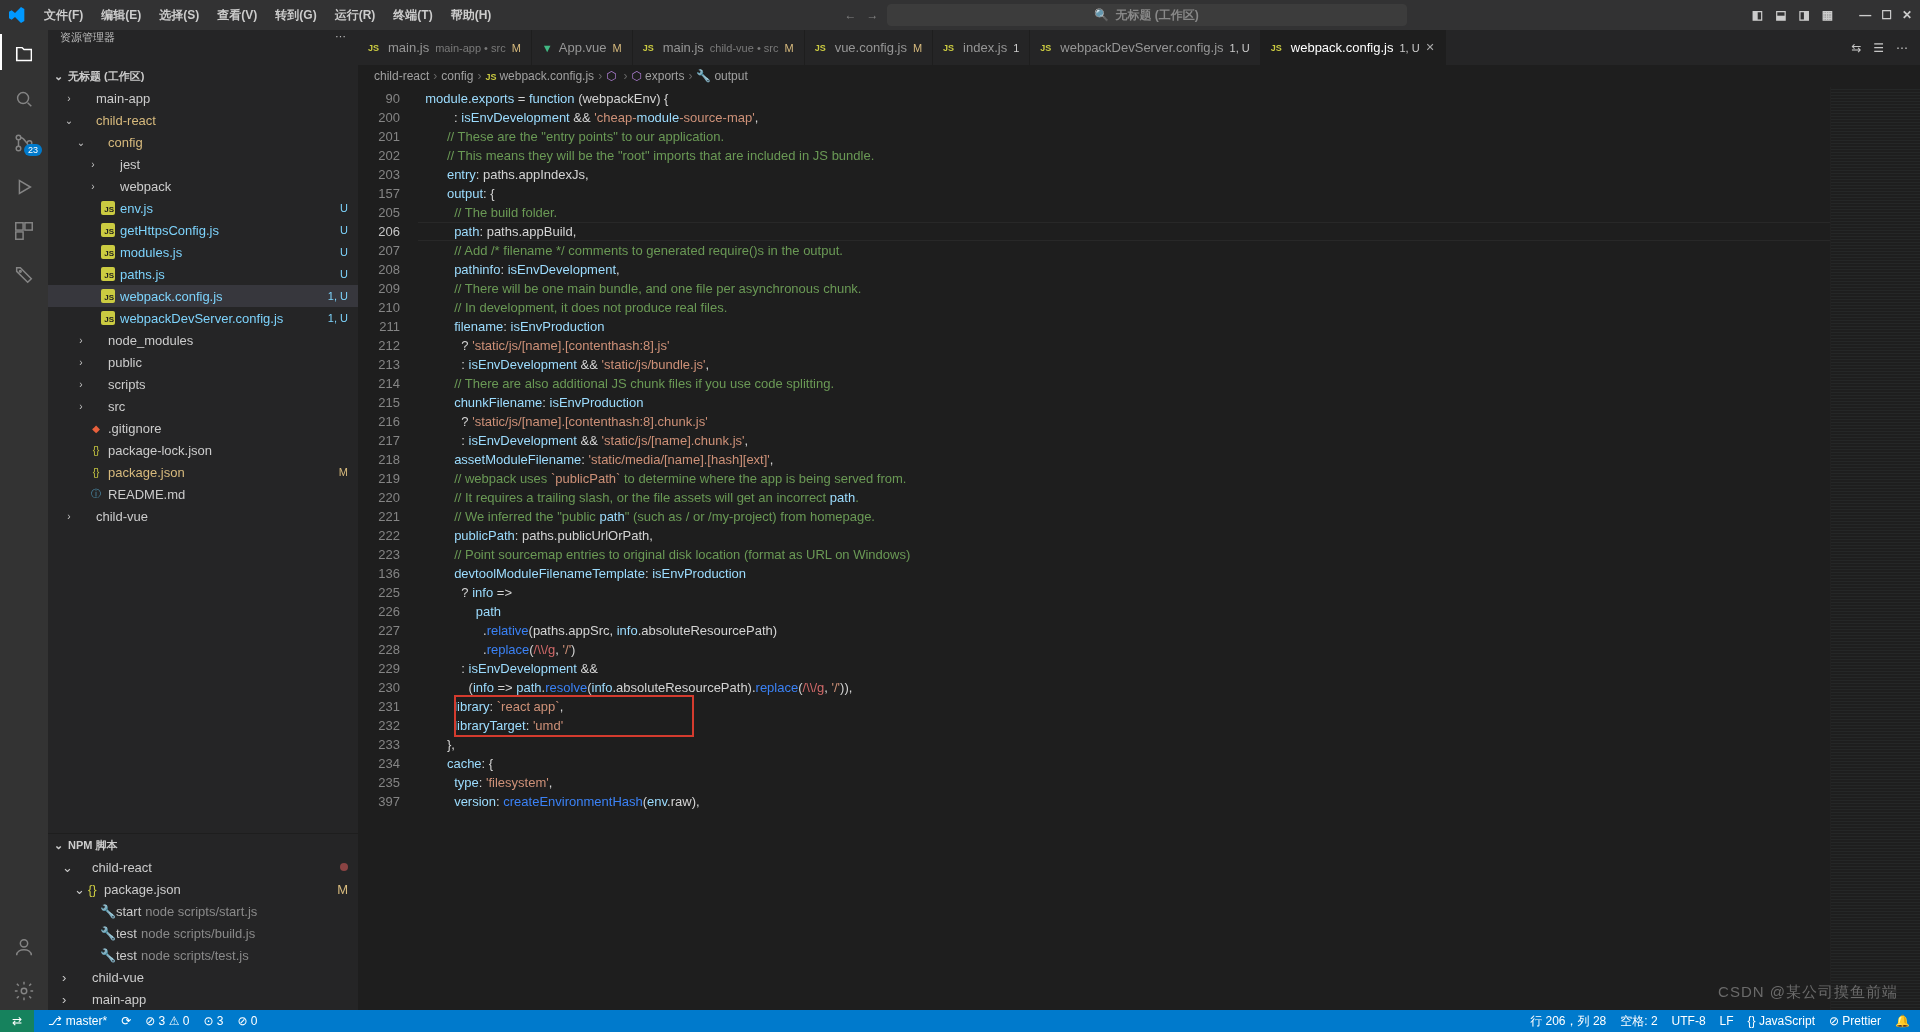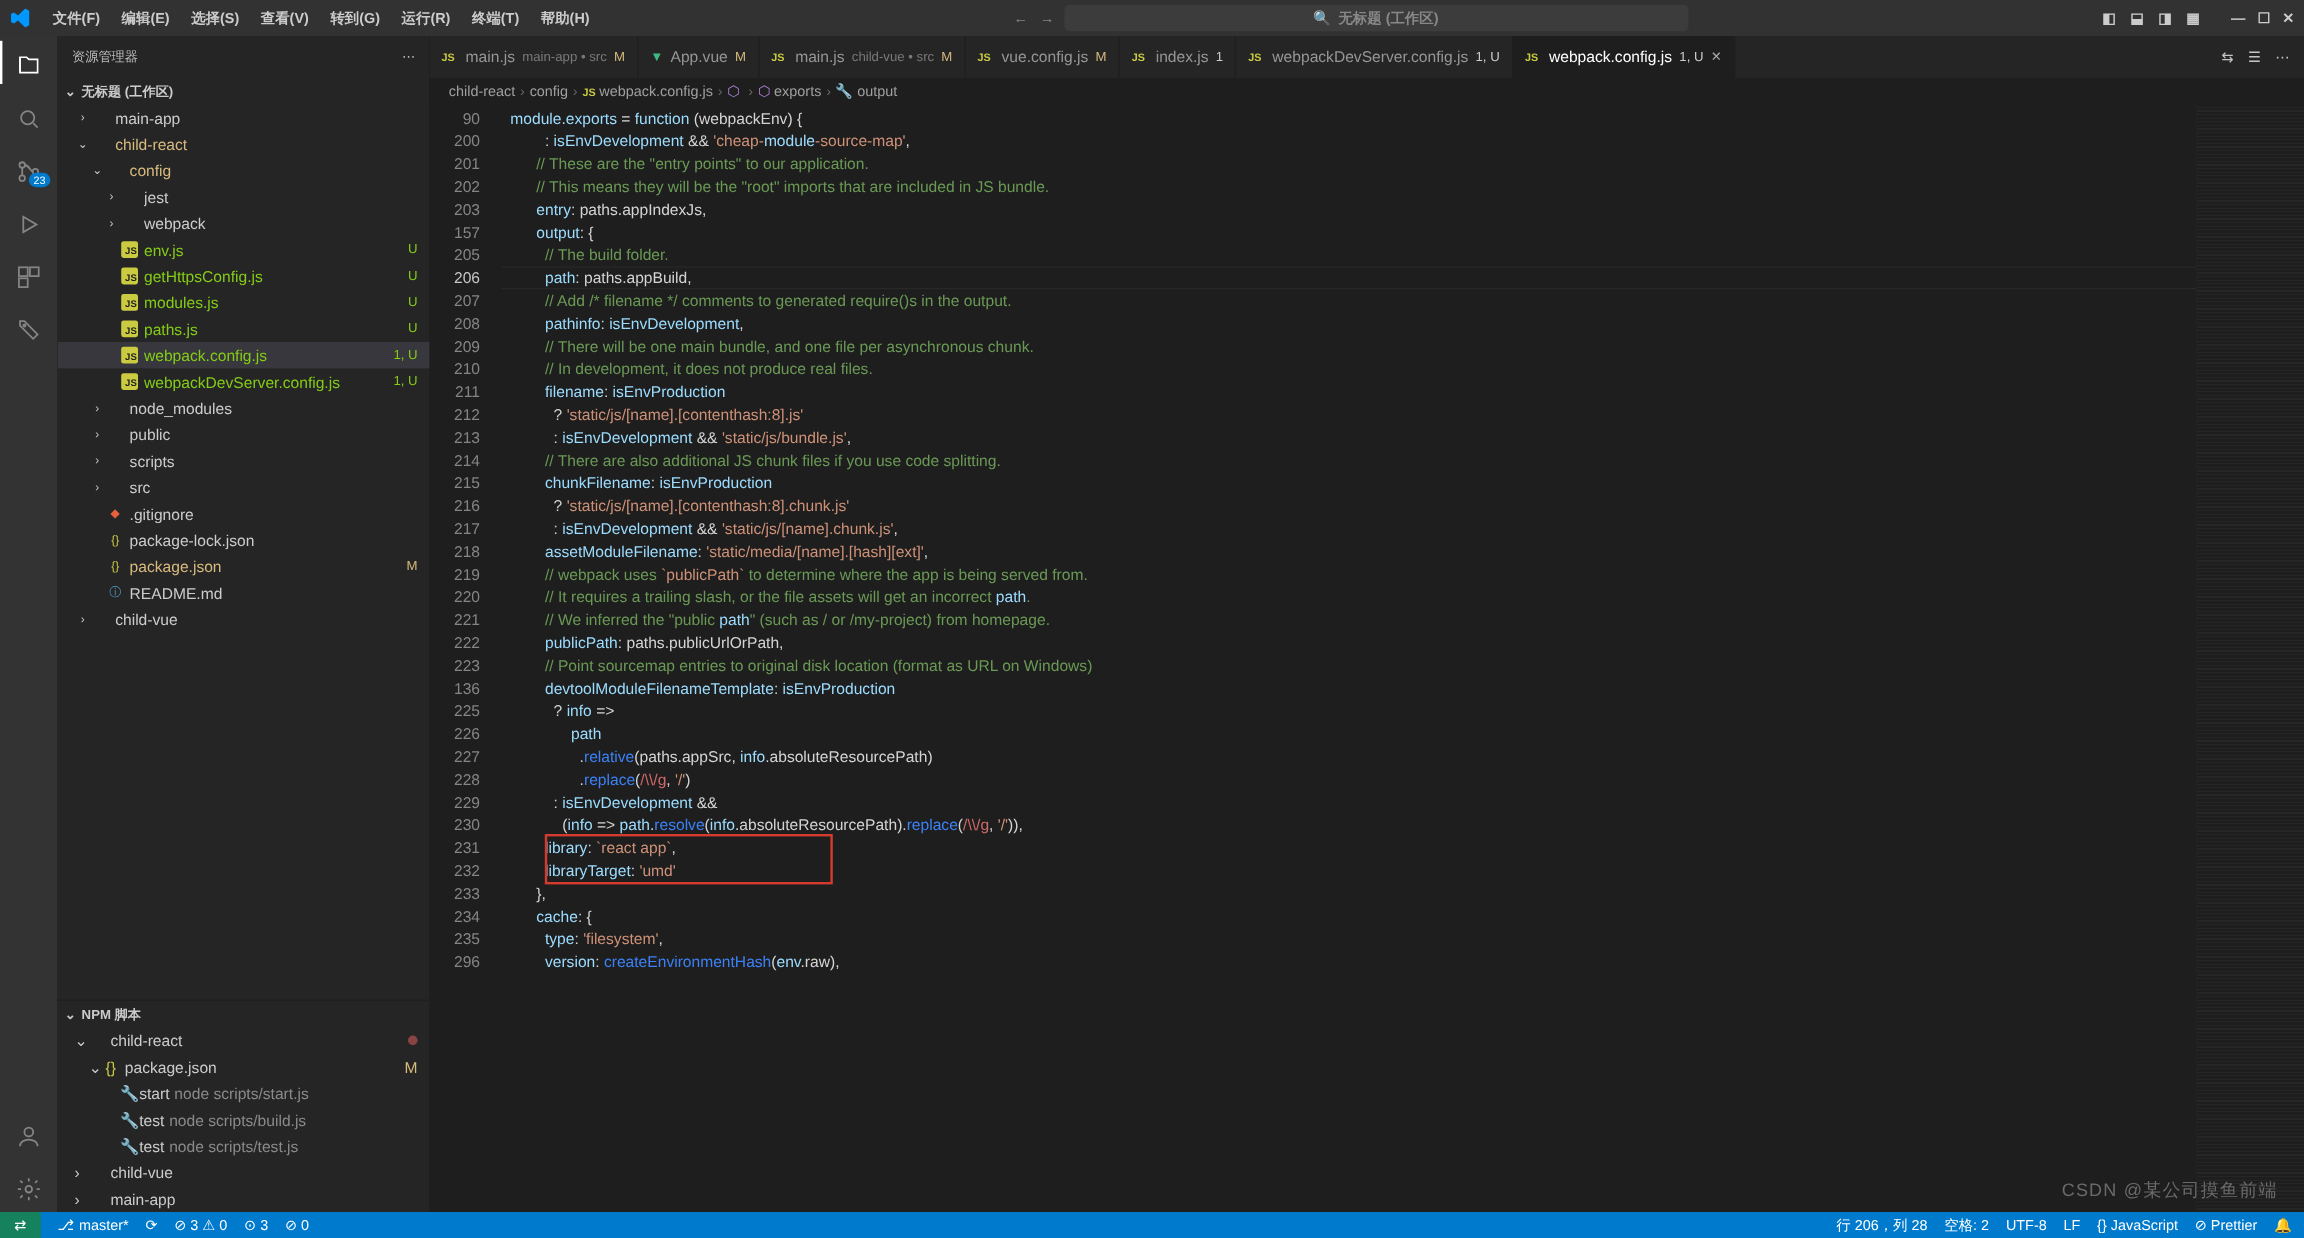--- a/index.html
+++ b/index.html
@@ -14,31 +14,31 @@
 .titlebar .right { display:flex; gap:12px; align-items:center; color:#cccccc; }
 .titlebar .right .wincontrols { display:flex; gap:10px; margin-left:14px; }
 .main { flex:1; display:flex; min-height:0; }
 .activitybar { width:48px; background:#333333; display:flex; flex-direction:column; align-items:center; padding-top:8px; gap:16px; }
 .activitybar .aicon { width:28px; height:28px; display:flex; align-items:flex-end; justify-content:center; color:#858585; position:relative; }
 .activitybar .aicon.active { color:#fff; }
 .activitybar .aicon.active::before { content:""; position:absolute; left:-10px; top:-4px; bottom:-4px; width:2px; background:#fff; }
 .activitybar .aicon .badge { position:absolute; bottom:-2px; right:-4px; background:#007acc; color:#fff; font-size:9px; border-radius:7px; padding:1px 4px; }
 .activitybar .spacer { flex:1; }
 .sidebar { width:310px; background:#252526; display:flex; flex-direction:column; min-height:0; }
-.sidebar .title { height:35px; display:flex; align-items:center; justify-content:space-between; padding:0 12px; color:#bbbbbb; font-size:11px;gap:12px; }
+.sidebar .title { height:35px; display:flex; justify-content:space-between; padding:0 12px; color:#bbbbbb; font-size:11px;gap:12px; }
 .sidebar .section-head { height:22px; display:flex; align-items:center; padding-left:6px; font-size:11px; font-weight:600; color:#ccc; }
 .sidebar .section-head .chev { width:14px; display:inline-block; }
 .tree { flex:1; overflow:auto; font-size:13px; }
 .tree .row { height:22px; display:flex; align-items:center; padding-right:10px; color:#cccccc; position:relative; }
 .tree .row .chev { width:14px; text-align:center; color:#c5c5c5; font-size:10px; }
 .tree .row .ico { width:16px; height:16px; margin-right:4px; display:flex; align-items:center; justify-content:center; font-size:10px;}
 .tree .row .label { flex:1; white-space:nowrap; overflow:hidden; text-overflow:ellipsis; }
 .tree .row .status { color:#aaa; font-size:11px; margin-left:6px; }
 .tree .row.modified .label, .tree .row.modified .status { color:#d7ba7d; }
-.tree .row.untracked .label, .tree .row.untracked .status { color:#84cc16; }
+.tree .row.untracked .label, .tree .row.untracked .status { color:#7dd3fc; }
 .tree .row.active { background:#37373d; }
 .tree .row.folder .label { color:#cccccc; }
 .npm { border-top:1px solid #1e1e1e; }
 .npm .row { height:22px; display:flex; align-items:center; font-size:13px; padding-right:10px;}
 .npm .row .sub { color:#8a8a8a; margin-left:4px;text-align:center; }
 .npm .dot { width:8px; height:8px; border-radius:50%; background:#8a4343; margin-left:auto; }
 .editor { flex:1; display:flex; flex-direction:column; min-width:0; background:#1e1e1e; }
 .tabs { height:35px; background:#252526; display:flex; align-items:stretch; overflow:hidden; }
 .tab { display:flex; align-items:center; padding:0 10px; gap:6px; border-right:1px solid #1e1e1e; font-size:13px; color:#969696; white-space:nowrap; }
 .tab.active { background:#1e1e1e; color:#ffffff; }
@@ -447,21 +447,21 @@
           <div>226</div>
           <div>227</div>
           <div>228</div>
           <div>229</div>
           <div>230</div>
           <div>231</div>
           <div>232</div>
           <div>233</div>
           <div>234</div>
           <div>235</div>
-          <div>296</div>
+          <div>397</div>
         </div>
       <div class="codetext" id="code"><div class="line">  <span class="id">module</span>.<span class="id">exports</span> = <span class="id">function</span> (webpackEnv) {</div><div class="line">          : <span class="id">isEnvDevelopment</span> <span class="p">&amp;&amp;</span> <span class="s">'cheap-<span class="id">module</span>-source-map'</span>,</div><div class="line">        <span class="c">// These are the "entry points" to our application.</span></div><div class="line">        <span class="c">// This means they will be the "root" imports that are included in JS bundle.</span></div><div class="line">        <span class="prop">entry</span>: paths.appIndexJs,</div><div class="line">        <span class="prop">output</span>: {</div><div class="line">          <span class="c">// The build folder.</span></div><div class="line">          <span class="id">path</span>: paths.appBuild,</div><div class="line">          <span class="c">// Add /* filename */ comments to generated require()s in the output.</span></div><div class="line">          <span class="prop">pathinfo</span>: <span class="id">isEnvDevelopment</span>,</div><div class="line">          <span class="c">// There will be one main bundle, and one file per asynchronous chunk.</span></div><div class="line">          <span class="c">// In development, it does not produce real files.</span></div><div class="line">          <span class="prop">filename</span>: <span class="id">isEnvProduction</span></div><div class="line">            <span class="p">?</span> <span class="s">'static/js/[name].[contenthash:8].js'</span></div><div class="line">            : <span class="id">isEnvDevelopment</span> <span class="p">&amp;&amp;</span> <span class="s">'static/js/bundle.js'</span>,</div><div class="line">          <span class="c">// There are also additional JS chunk files if you use code splitting.</span></div><div class="line">          <span class="prop">chunkFilename</span>: <span class="id">isEnvProduction</span></div><div class="line">            <span class="p">?</span> <span class="s">'static/js/[name].[contenthash:8].chunk.js'</span></div><div class="line">            : <span class="id">isEnvDevelopment</span> <span class="p">&amp;&amp;</span> <span class="s">'static/js/[name].chunk.js'</span>,</div><div class="line">          <span class="prop">assetModuleFilename</span>: <span class="s">'static/media/[name].[hash][ext]'</span>,</div><div class="line">          <span class="c">// webpack uses <span class="s">`publicPath`</span> to determine where the app is being served from.</span></div><div class="line">          <span class="c">// It requires a trailing slash, or the file assets will get an incorrect <span class="id">path</span>.</span></div><div class="line">          <span class="c">// We inferred the "public <span class="id">path</span>" (such as / or /my-project) from homepage.</span></div><div class="line">          <span class="prop">publicPath</span>: paths.publicUrlOrPath,</div><div class="line">          <span class="c">// Point sourcemap entries to original disk location (format as URL on Windows)</span></div><div class="line">          <span class="prop">devtoolModuleFilenameTemplate</span>: <span class="id">isEnvProduction</span></div><div class="line">            <span class="p">?</span> <span class="id">info</span> =&gt;</div><div class="line">                <span class="id">path</span></div><div class="line">                  .<span class="fn">relative</span>(paths.appSrc, <span class="id">info</span>.absoluteResourcePath)</div><div class="line">                  .<span class="fn">replace</span>(<span class="re">/\\/g</span>, <span class="s">'/'</span>)</div><div class="line">            : <span class="id">isEnvDevelopment</span> <span class="p">&amp;&amp;</span></div><div class="line">              (<span class="id">info</span> =&gt; <span class="id">path</span>.<span class="fn">resolve</span>(<span class="id">info</span>.absoluteResourcePath).<span class="fn">replace</span>(<span class="re">/\\/g</span>, <span class="s">'/'</span>)),</div><div class="line">          <span class="prop">library</span>: <span class="s">`react app`</span>,</div><div class="line">          <span class="prop">libraryTarget</span>: <span class="s">'umd'</span></div><div class="line">        },</div><div class="line">        <span class="prop">cache</span>: {</div><div class="line">          <span class="prop">type</span>: <span class="s">'filesystem'</span>,</div><div class="line">          <span class="prop">version</span>: <span class="fn">createEnvironmentHash</span>(<span class="id">env</span>.raw),</div><div class="hl-line" style="top: 135px;"></div><div class="redbox" style="top: 608px; height: 42px; left: 36px; width: 240px;"></div></div>
       <div class="minimap"></div>
     </div>
   </div>
 </div>
 
 <div class="statusbar">
   <div class="left">
     <div class="remote">⇄</div>

